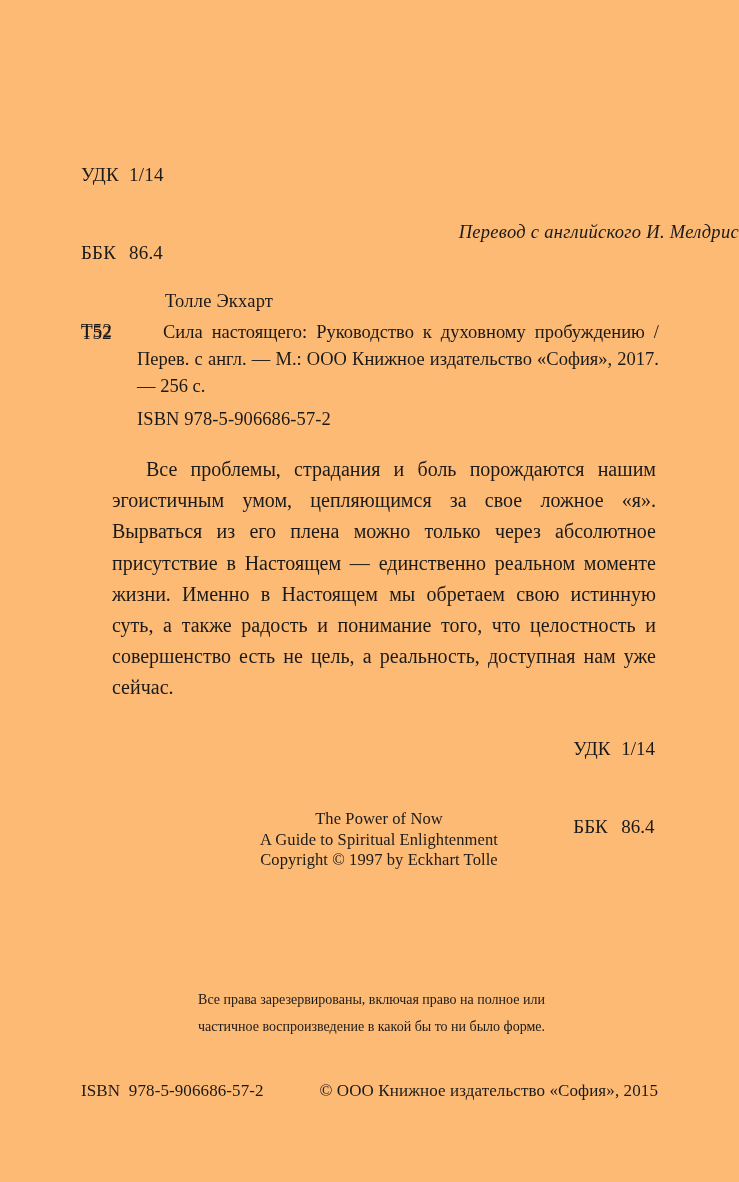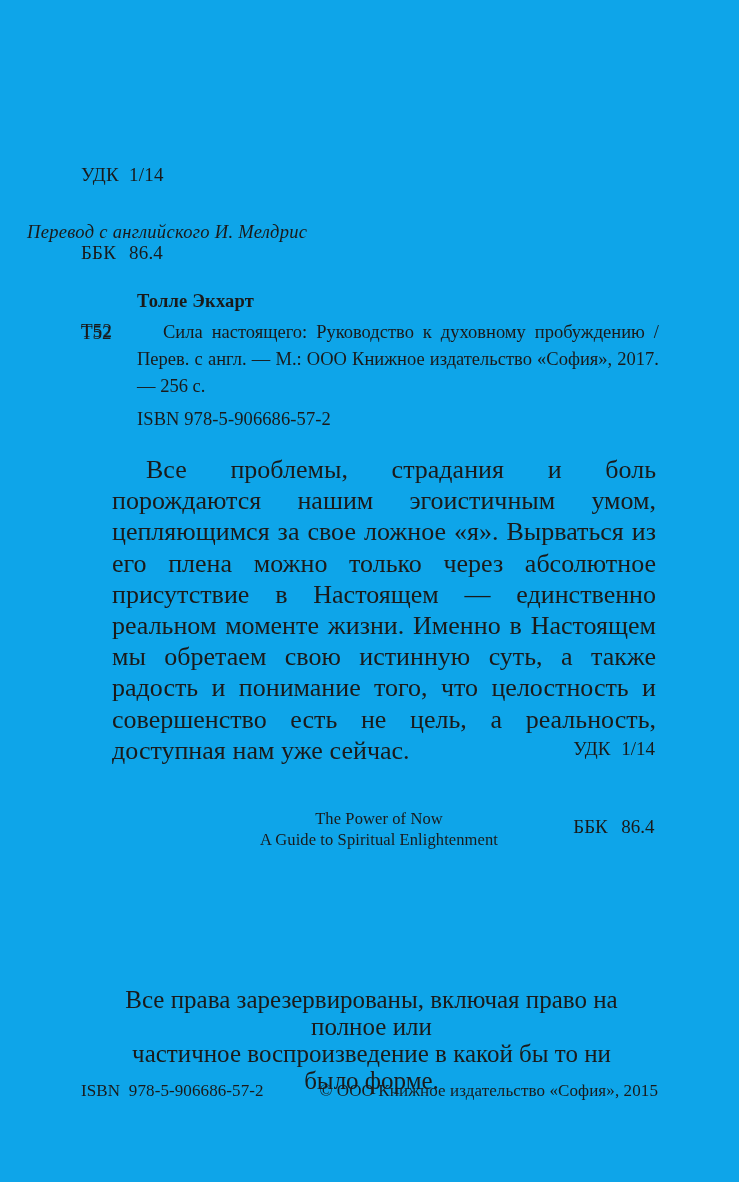--- a/index.html
+++ b/index.html
@@ -13,21 +13,21 @@
     height: 1182px;
     position: relative;
     font-family: "Liberation Serif", "DejaVu Serif", serif;
     color: #1a1a1a;
     -webkit-font-smoothing: antialiased;
   }
 
   .page {
     position: absolute;
     inset: 0;
-    background: #0ea5e9;
+    background: #fdba74;
   }
 
   
   .codes-top {
     position: absolute;
     left: 81px;
     top: 110px;
     font-size: 19px;
     line-height: 26px;
     letter-spacing: .2px;
@@ -35,39 +35,39 @@
   }
   .codes-top .code-row { display: block; }
   .codes-top .code-label { display: inline-block; min-width: 48px; }
 
   
   .translator {
     position: absolute;
     left: 0;
     right: 0;
     top: 222px;
-    text-align: left;
+    text-align: right;
     font-style: italic;
     font-size: 18.5px;
     letter-spacing: .3px;
     padding-left: 27px;
   }
 
   
   .biblio {
     position: absolute;
     left: 81px;
     top: 288px;
     width: 578px;
     font-size: 18.5px;
     line-height: 27px;
   }
   .biblio-author {
-    font-weight: bold;
-    margin-left: 56px;
+    font-weight: normal;
+    margin-left: 84px;
     letter-spacing: .2px;
   }
   .biblio-body {
     position: relative;
     margin-top: 4px;
     padding-left: 56px;
   }
   .biblio-marker {
     position: absolute;
     left: 0;
@@ -88,21 +88,21 @@
     font-size: 18.5px;
     letter-spacing: .1px;
   }
 
   
   .annotation {
     position: absolute;
     left: 112px;
     top: 454px;
     width: 544px;
-    font-size: 26px;
+    font-size: 20px;
     line-height: 31.2px;
     text-align: justify;
     text-indent: 34px;
     word-spacing: .2px;
   }
 
   
   .codes-bottom {
     position: absolute;
     right: 84px;
@@ -129,21 +129,21 @@
   }
   .english-block .line { display: block; }
 
   
   .rights {
     position: absolute;
     left: 108px;
     right: 104px;
     top: 986px;
     text-align: center;
-    font-size: 25px;
+    font-size: 14px;
     line-height: 27px;
   }
   .rights .line { display: block; }
 
   
   .footer {
     position: absolute;
     left: 81px;
     right: 81px;
     top: 1081px;
@@ -182,20 +182,21 @@
   <div class="annotation">Все проблемы, страдания и боль порождаются нашим эгоистичным умом, цепляющимся за свое ложное «я». Вырваться из его плена можно только через абсолютное присутствие в Настоящем — единственно реальном моменте жизни. Именно в Настоящем мы обретаем свою истинную суть, а также радость и понимание того, что целостность и совершенство есть не цель, а реальность, доступная нам уже сейчас.</div>
 
   <div class="codes-bottom">
     <span class="code-row"><span class="code-label">УДК</span><span>1/14</span></span>
     <span class="code-row"><span class="code-label">ББК</span><span>86.4</span></span>
   </div>
 
   <div class="english-block">
     <span class="line">The Power of Now</span>
     <span class="line">A Guide to Spiritual Enlightenment</span>
+    <span class="line">Copyright © 1997 by Eckhart Tolle</span>
   </div>
 
   <div class="rights">
     <span class="line">Все права зарезервированы, включая право на полное или</span>
     <span class="line">частичное воспроизведение в какой бы то ни было форме.</span>
   </div>
 
   <div class="footer">
     <span class="footer-isbn">ISBN  978-5-906686-57-2</span>
     <span class="footer-copyright">© ООО Книжное издательство «София», 2015</span>

